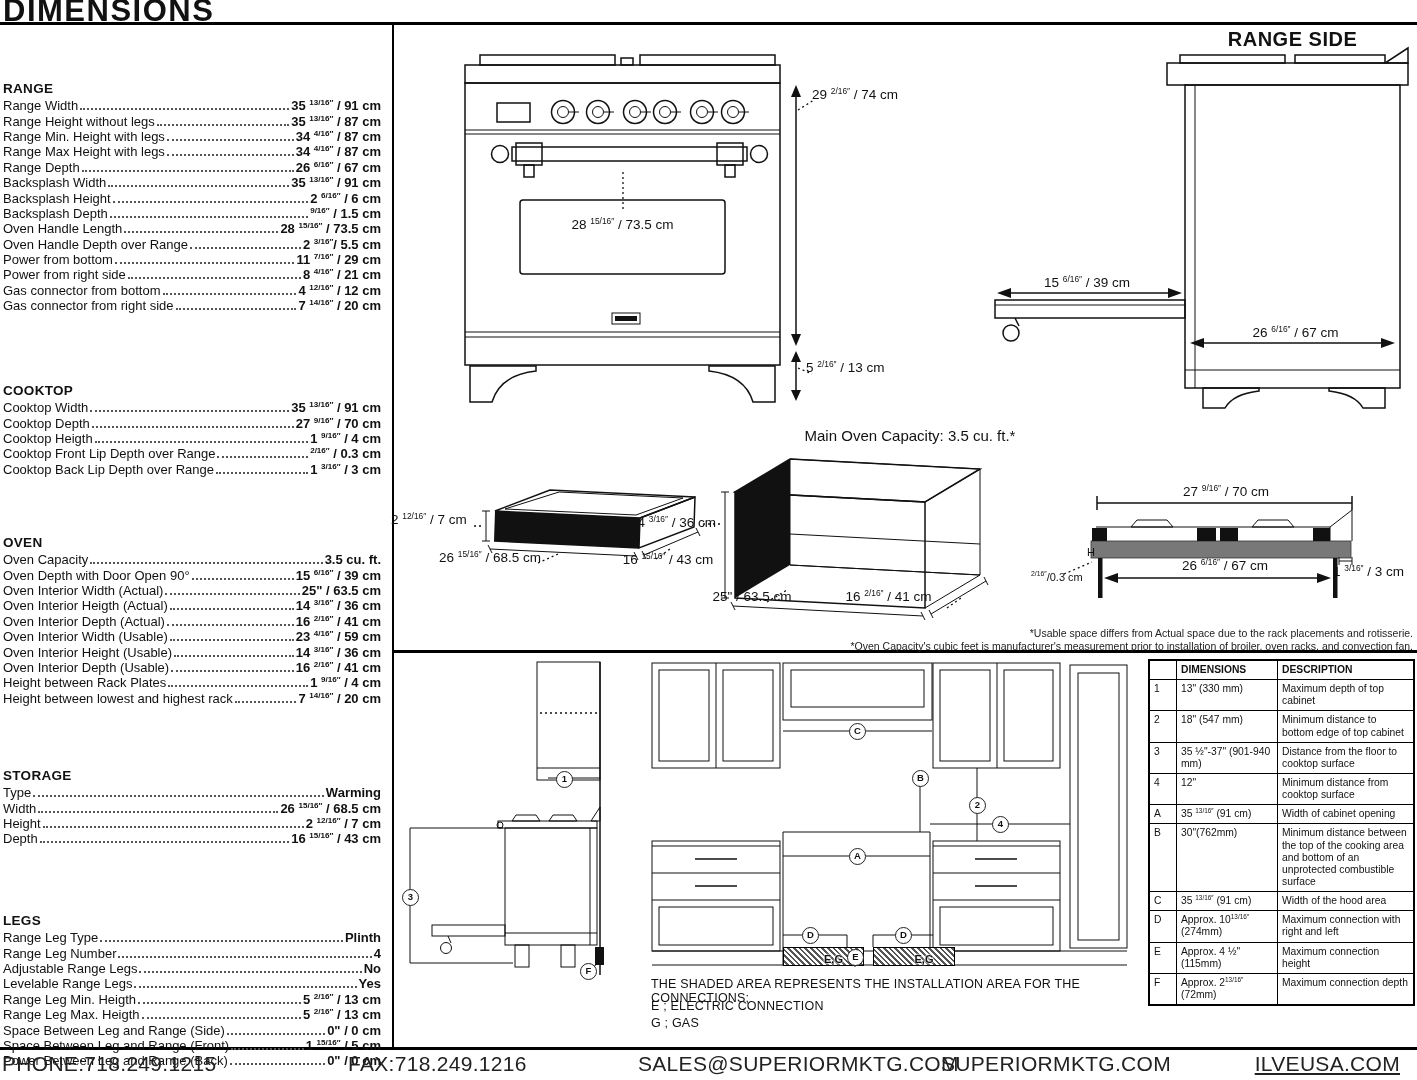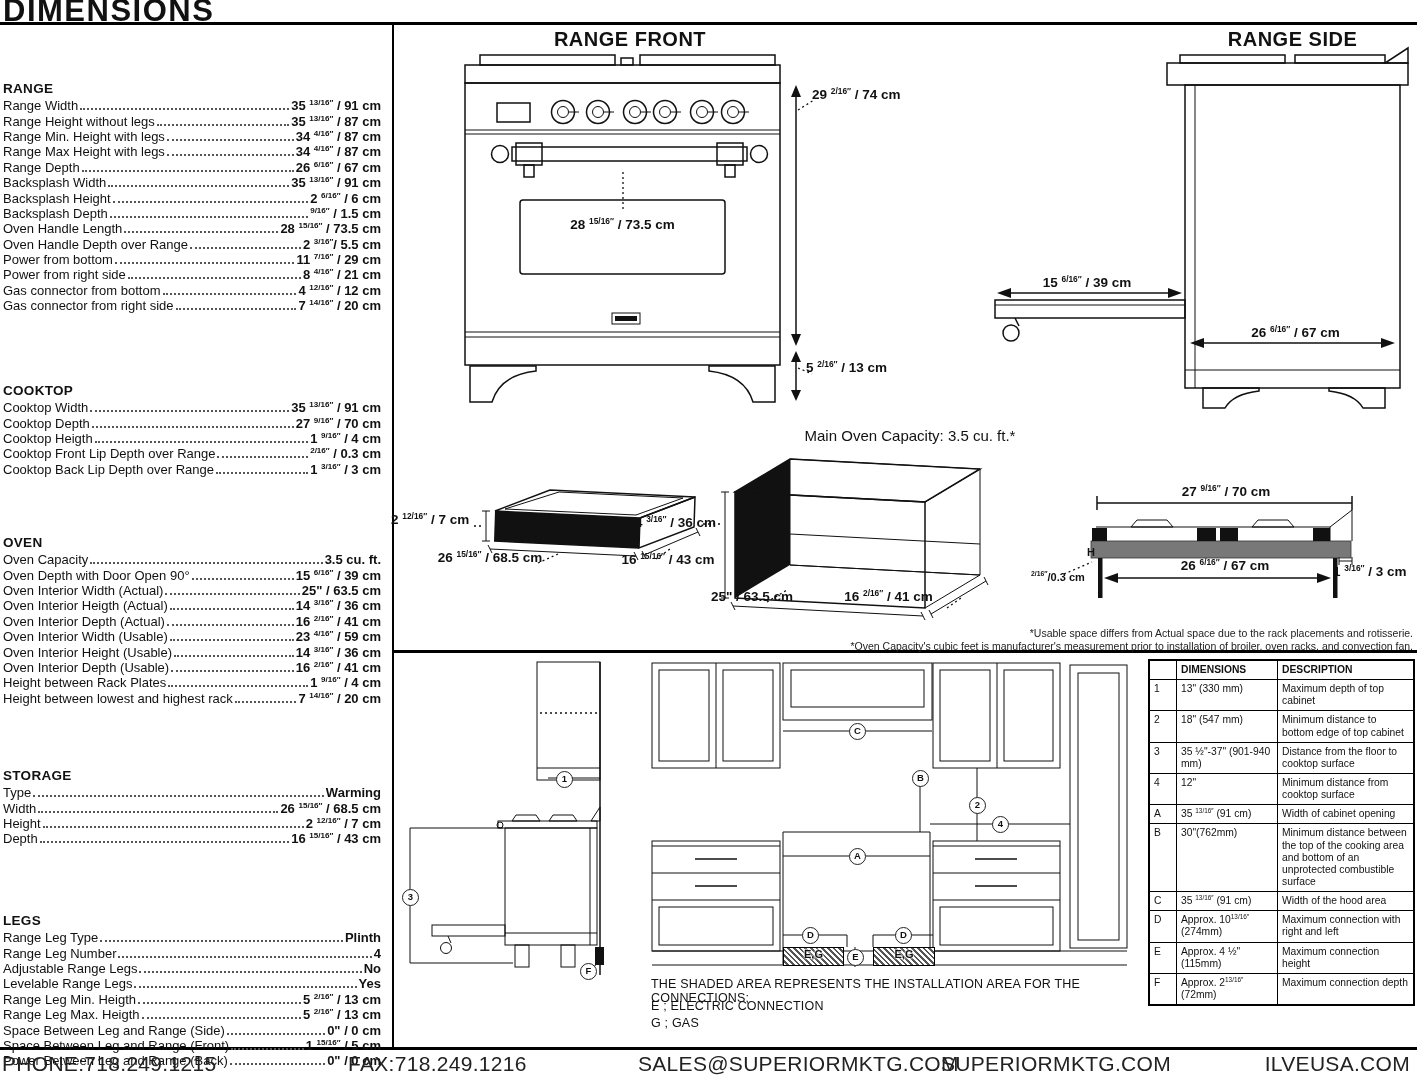--- a/index.html
+++ b/index.html
@@ -12,33 +12,33 @@
   
   .spec-section{position:absolute;left:3px;width:378px;margin-top:48px;}
   .spec-title{font-size:13.5px;font-weight:bold;letter-spacing:.3px;margin-bottom:2px;}
   .spec-row{display:flex;align-items:flex-end;height:15.37px;font-size:13px;line-height:15px;}
   .spec-row .lbl{white-space:nowrap;}
   .spec-row .leader{flex:1;border-bottom:2px dotted #555;margin:0 2px 3px 2px;min-width:6px;}
   .spec-row .val{font-weight:bold;white-space:nowrap;}
   sup{font-size:0.62em;vertical-align:super;line-height:0;font-weight:inherit;}
   
   .diag-title{position:absolute;font-size:20px;font-weight:bold;letter-spacing:.5px;text-align:center;}
-  .dim-label{position:absolute;font-size:13.5px;font-weight:bold;white-space:nowrap;}
+  .dim-label{position:absolute;font-size:13.5px;font-weight:normal;white-space:nowrap;}
   .dim-label.center{text-align:center;}
   .dim-label.right{text-align:right;}
   .dim-label.small{font-size:11px;}
   .mo-title{position:absolute;font-size:15px;font-weight:normal;text-align:center;white-space:nowrap;}
   .fn{position:absolute;right:4px;text-align:right;font-size:10.5px;color:#222;}
   
   .note{position:absolute;font-size:12.5px;color:#111;letter-spacing:.2px;}
   .circ{position:absolute;width:15px;height:15px;border:1.3px solid #222;border-radius:50%;
         background:#fff;font-size:9.5px;font-weight:bold;text-align:center;line-height:13.5px;z-index:5;}
   .hatch{position:absolute;border:1px solid #000;
          background:repeating-linear-gradient(45deg,#fff 0 2px,#555 2px 4px);
-         display:flex;align-items:flex-start;justify-content:center;z-index:4;}
+         display:flex;align-items:flex-end;justify-content:center;z-index:4;padding-left:20px;}
   .hatch span{font-size:11px;font-weight:bold;text-shadow:0 0 2px #fff,0 0 2px #fff,0 0 3px #fff;}
   
   #install-table{position:absolute;left:1148px;top:659px;width:267px;border-collapse:collapse;
                  table-layout:fixed;font-size:10.3px;line-height:1.18;}
   #install-table th,#install-table td{border:1px solid #000;padding:3px 4px;vertical-align:top;text-align:left;}
   #install-table{border:2px solid #000;}
   #install-table th{font-weight:bold;font-size:10.3px;}
   #install-table .key{width:18px;}
   #install-table .dim{width:92px;}
   
@@ -291,21 +291,20 @@
           <span class="val">1 <sup>15/16″</sup> / 5 cm</span>
         </div>
         <div class="spec-row">
           <span class="lbl">Power Between Leg and Range (Back)</span>
           <span class="leader"></span>
           <span class="val">0" / 0 cm</span>
         </div>
       </div>
     </div>
 
-  <div class="diag-title" style="left:440px;top:28px;width:380px;">RANGE FRONT</div>
   <svg style="left:440px;top:50px;" width="380" height="360" viewBox="0 0 380 360">
     <rect class="ln" x="40" y="5" width="135" height="10"></rect>
     <rect class="ln" x="200" y="5" width="135" height="10"></rect>
     <rect class="ln" x="181" y="8" width="12" height="7"></rect>
     <rect class="ln" x="25" y="15" width="315" height="18" stroke-width="1.8"></rect>
     <rect class="ln" x="25" y="33" width="315" height="282" stroke-width="1.8"></rect>
     <line class="thin" x1="25" y1="80" x2="340" y2="80"></line>
     <line class="thin" x1="25" y1="84" x2="340" y2="84"></line>
     <rect class="ln" x="57" y="53" width="33" height="19" stroke-width="1.4"></rect>
     <g>
@@ -648,15 +647,15 @@
           <td class="dim">Approx. 2<sup>13/16″</sup> (72mm)</td>
           <td class="desc">Maximum connection depth</td>
         </tr>
       </tbody>
   </table>
 
   <div class="footer-item" style="left:2px;">PHONE:718.249.1215</div>
   <div class="footer-item" style="left:348px;">FAX:718.249.1216</div>
   <div class="footer-item" style="left:638px;">SALES@SUPERIORMKTG.COM</div>
   <div class="footer-item" style="left:941px;">SUPERIORMKTG.COM</div>
-  <div class="footer-item" style="right:7px;">ILVEUSA.COM</div>
+  <div class="footer-item" style="right:17px;text-decoration:underline;">ILVEUSA.COM</div>
 
 </div>
 
 </body></html>

